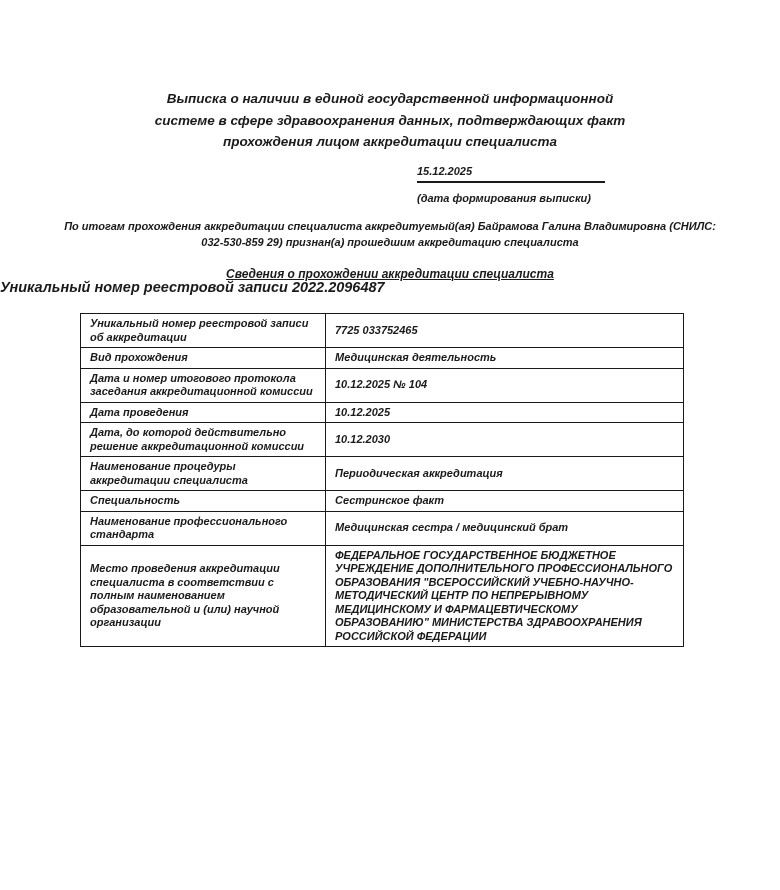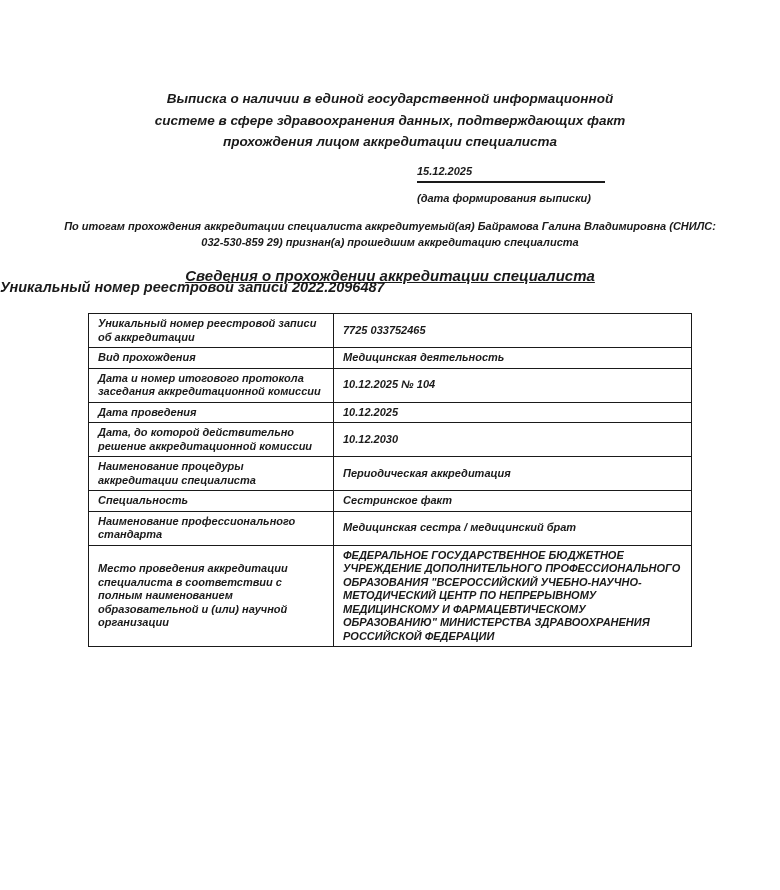--- a/index.html
+++ b/index.html
@@ -53,35 +53,35 @@
     text-align: center;
     font-size: 11px;
     line-height: 15.5px;
   }
   .section-heading {
     position: absolute;
     top: 267px;
     left: 0;
     width: 780px;
     text-align: center;
-    font-size: 15px;
+    font-size: 12px;
     text-decoration: underline;
   }
   .registry-heading {
     position: absolute;
     top: 279px;
     left: 0;
     width: 780px;
     text-align: left;
     font-size: 14.5px;
   }
   table.acc-table {
     position: absolute;
     top: 313px;
-    left: 88px;
+    left: 80px;
     width: 604px;
     border-collapse: collapse;
     table-layout: fixed;
   }
   table.acc-table td {
     border: 1.8px solid #1a1a1a;
     padding: 3px 9px;
     font-size: 11px;
     line-height: 13.5px;
     vertical-align: middle;

